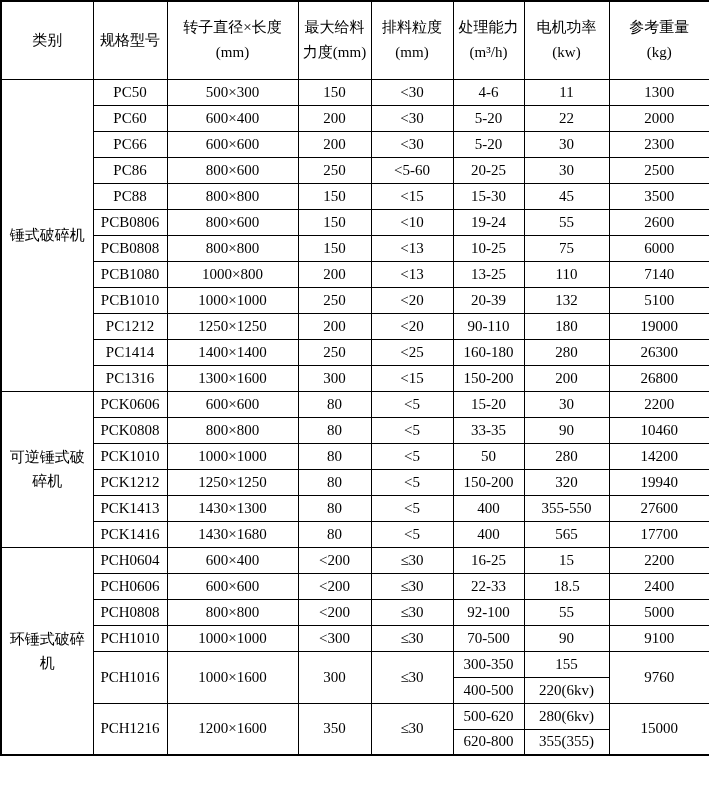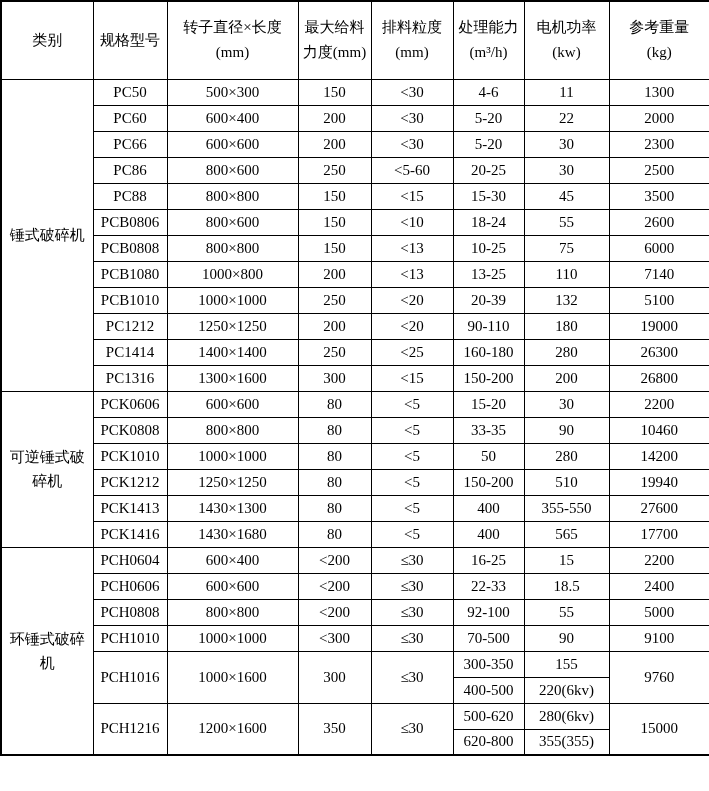--- a/index.html
+++ b/index.html
@@ -140,21 +140,21 @@
         <td>&lt;15</td>
         <td>15-30</td>
         <td>45</td>
         <td>3500</td>
       </tr>
       <tr>
         <td>PCB0806</td>
         <td>800×600</td>
         <td>150</td>
         <td>&lt;10</td>
-        <td>18-24</td>
+        <td>19-24</td>
         <td>55</td>
         <td>2600</td>
       </tr>
       <tr>
         <td>PCB0808</td>
         <td>800×800</td>
         <td>150</td>
         <td>&lt;13</td>
         <td>10-25</td>
         <td>75</td>
@@ -232,21 +232,21 @@
         <td>50</td>
         <td>280</td>
         <td>14200</td>
       </tr>
       <tr>
         <td>PCK1212</td>
         <td>1250×1250</td>
         <td>80</td>
         <td>&lt;5</td>
         <td>150-200</td>
-        <td>510</td>
+        <td>320</td>
         <td>19940</td>
       </tr>
       <tr>
         <td>PCK1413</td>
         <td>1430×1300</td>
         <td>80</td>
         <td>&lt;5</td>
         <td>400</td>
         <td>355-550</td>
         <td>27600</td>

